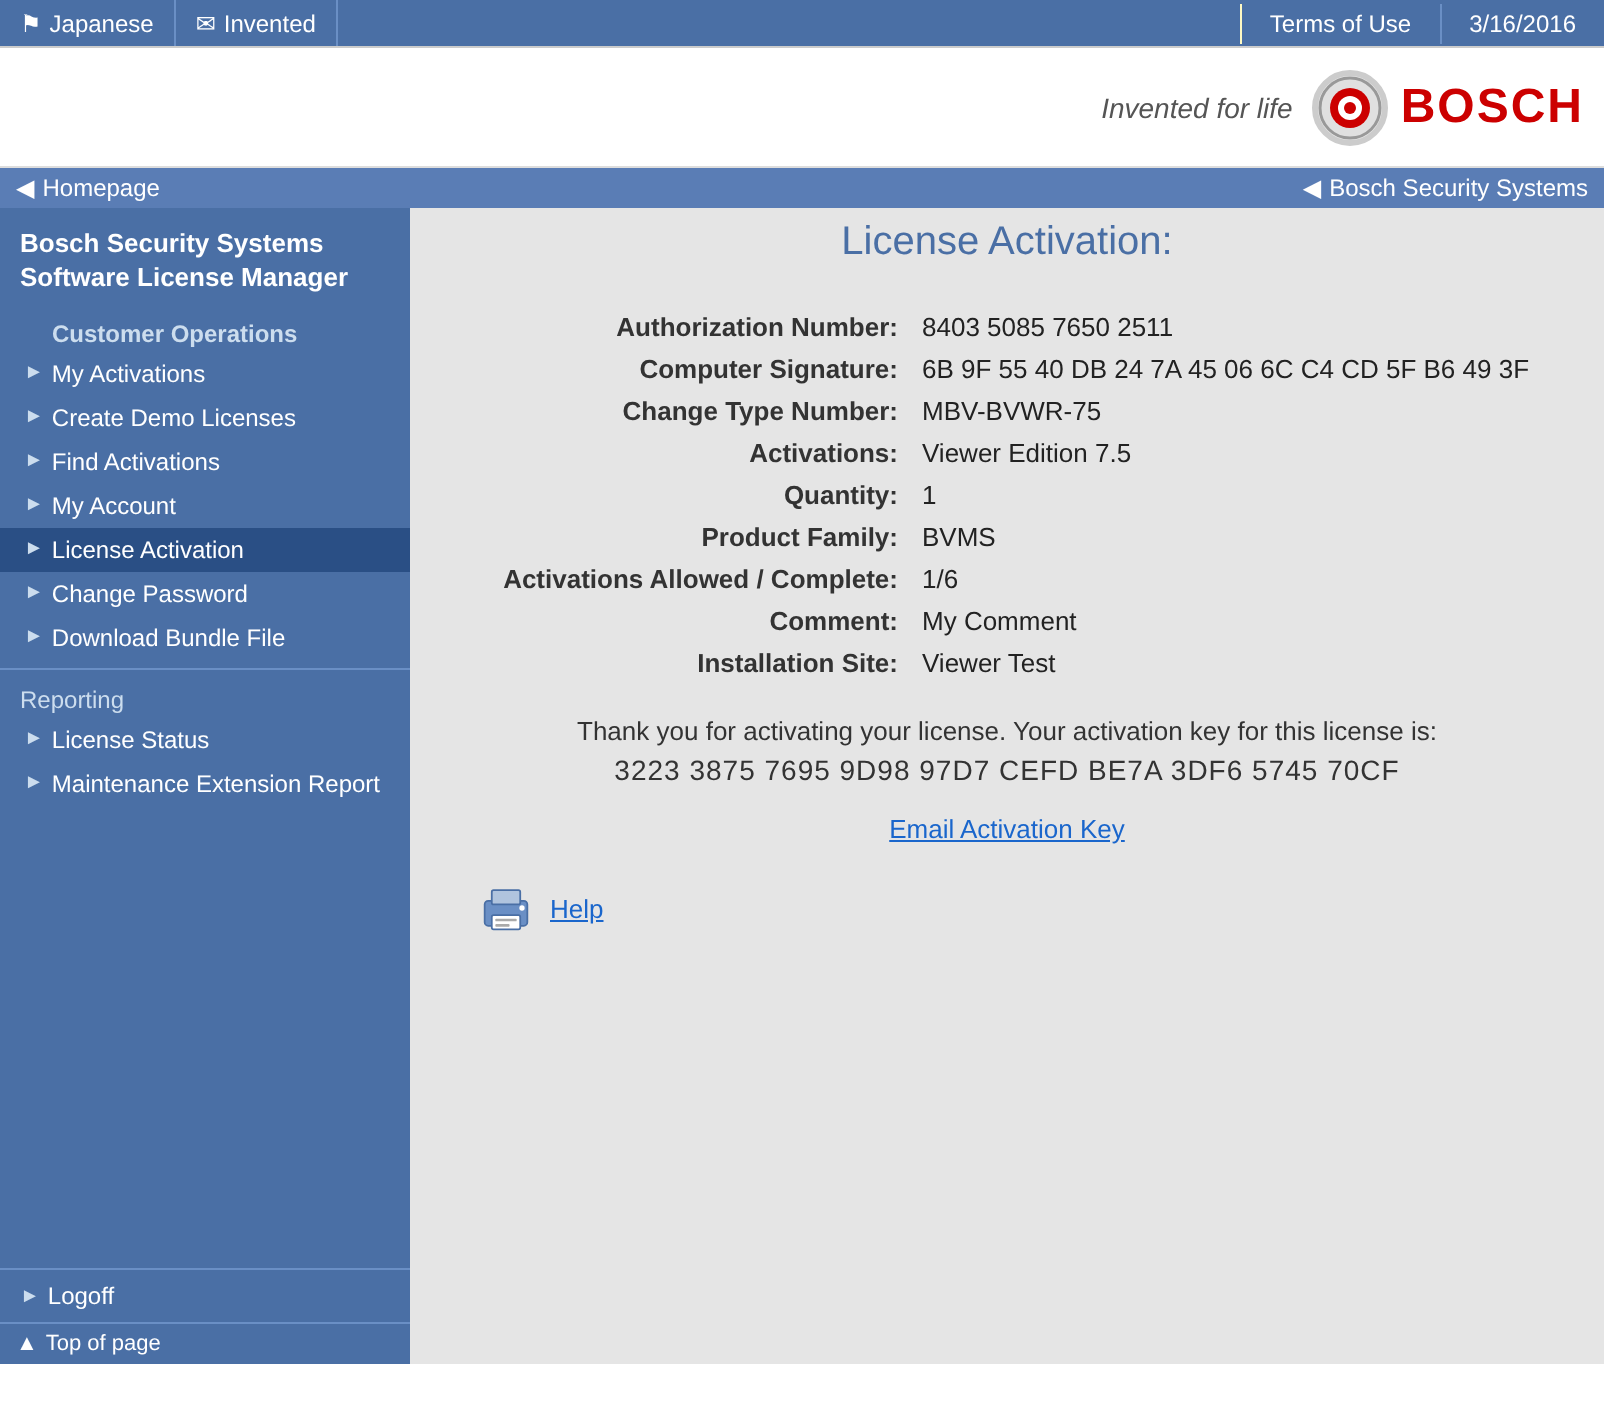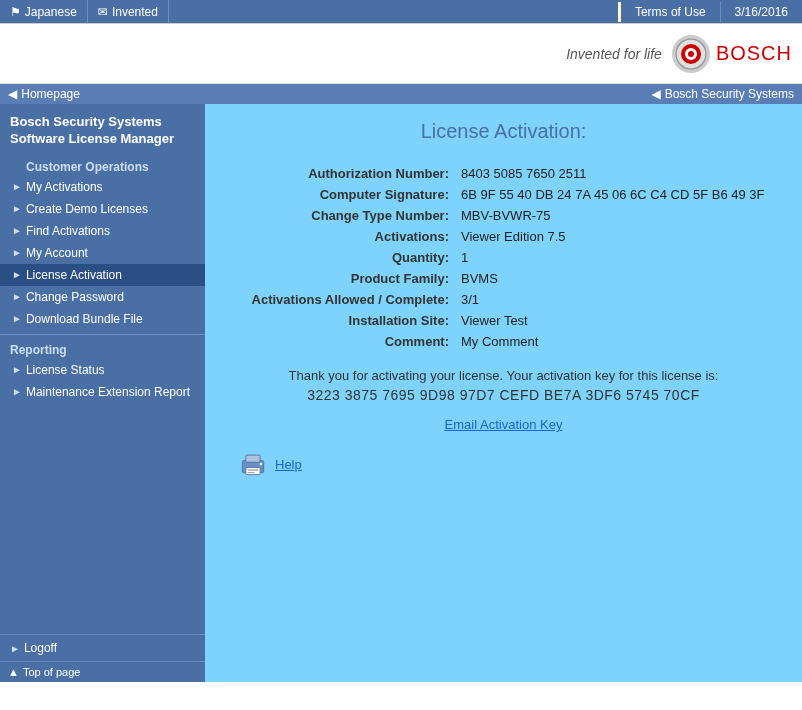--- a/index.html
+++ b/index.html
@@ -27,21 +27,21 @@
       cursor: pointer;
     }
     .top-bar-right {
       display: flex;
       align-items: center;
     }
     .top-bar-right .terms {
       color: #fff;
       padding: 3px 14px;
       font-size: 12px;
-      border-left: 3px solid #fef9c3;
+      border-left: 1px solid #fef9c3;
       border-right: 1px solid #6a8fc5;
       cursor: pointer;
     }
     .top-bar-right .date {
       color: #fff;
       padding: 3px 14px;
       font-size: 12px;
     }
 
     
@@ -73,22 +73,22 @@
       border: 3px solid #ccc;
       background: #e8e8e8;
       display: flex;
       align-items: center;
       justify-content: center;
       font-weight: bold;
       font-size: 10px;
       color: #555;
     }
     .bosch-name {
-      font-size: 20px;
-      font-weight: normal;
+      font-size: 24px;
+      font-weight: bold;
       color: #c00;
       letter-spacing: 1px;
     }
 
     
     .breadcrumb-bar {
       background: #5a7db5;
       color: #fff;
       display: flex;
       justify-content: space-between;
@@ -144,21 +144,21 @@
     .sidebar-item.active {
       background: #2a4f85;
     }
     .sidebar-arrow {
       font-size: 10px;
       color: #cde;
     }
     .sidebar-section-title {
       padding: 8px 10px 2px;
       font-size: 12px;
-      font-weight: bold;
+      font-weight: normal;
       color: #cde;
       border-top: 1px solid #6a8fc5;
       margin-top: 4px;
     }
     .sidebar-bottom {
       border-top: 1px solid #6a8fc5;
     }
     .sidebar-logoff {
       display: flex;
       align-items: center;
@@ -176,22 +176,22 @@
       display: flex;
       align-items: center;
       gap: 4px;
       border-top: 1px solid #6a8fc5;
       cursor: pointer;
     }
 
     
     .content-area {
       flex: 1;
-      background: #7dd3fc;
-      padding: 16px 30px;
+      background: #e5e5e5;
+      padding: 6px 30px;
       overflow-y: auto;
     }
     .content-title {
       font-size: 20px;
       color: #4a6fa5;
       text-align: center;
       margin-bottom: 20px;
       font-weight: normal;
     }
     .info-table {
@@ -394,29 +394,29 @@
       <tr>
         <td class="label">Quantity:</td>
         <td class="value">1</td>
       </tr>
       <tr>
         <td class="label">Product Family:</td>
         <td class="value">BVMS</td>
       </tr>
       <tr>
         <td class="label">Activations Allowed / Complete:</td>
-        <td class="value">3/1</td>
+        <td class="value">1/6</td>
+      </tr>
+      <tr>
+        <td class="label">Comment:</td>
+        <td class="value">My Comment</td>
       </tr>
       <tr>
         <td class="label">Installation Site:</td>
         <td class="value">Viewer Test</td>
-      </tr>
-      <tr>
-        <td class="label">Comment:</td>
-        <td class="value">My Comment</td>
       </tr>
     </tbody>
       </table>
 
     <div class="activation-key-msg">Thank you for activating your license. Your activation key for this license is:</div>
     <div class="activation-key">3223 3875 7695 9D98 97D7 CEFD BE7A 3DF6 5745 70CF</div>
 
     <a class="email-link">Email Activation Key</a>
 
     <div class="print-section">

